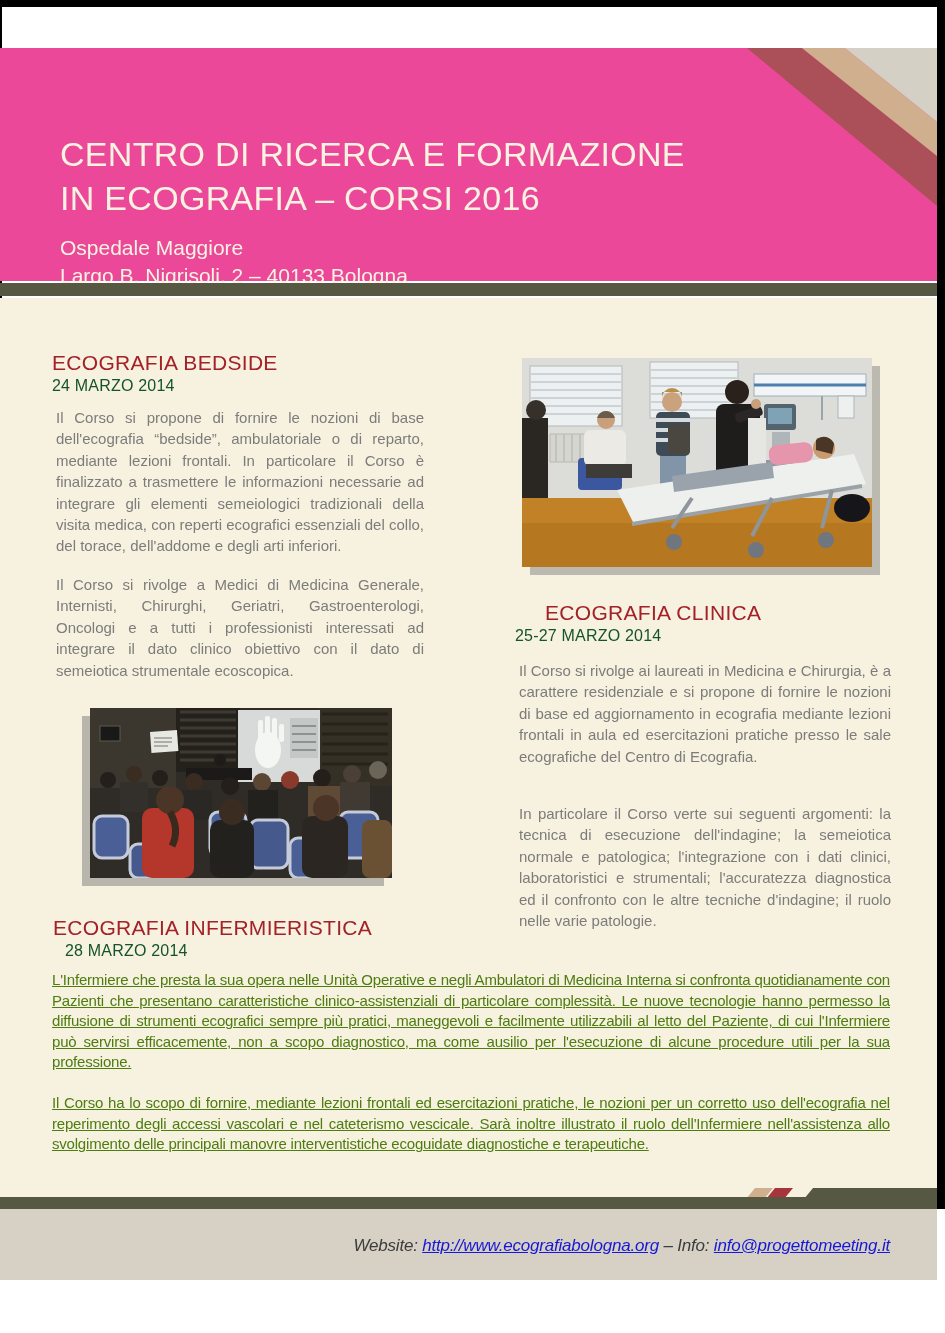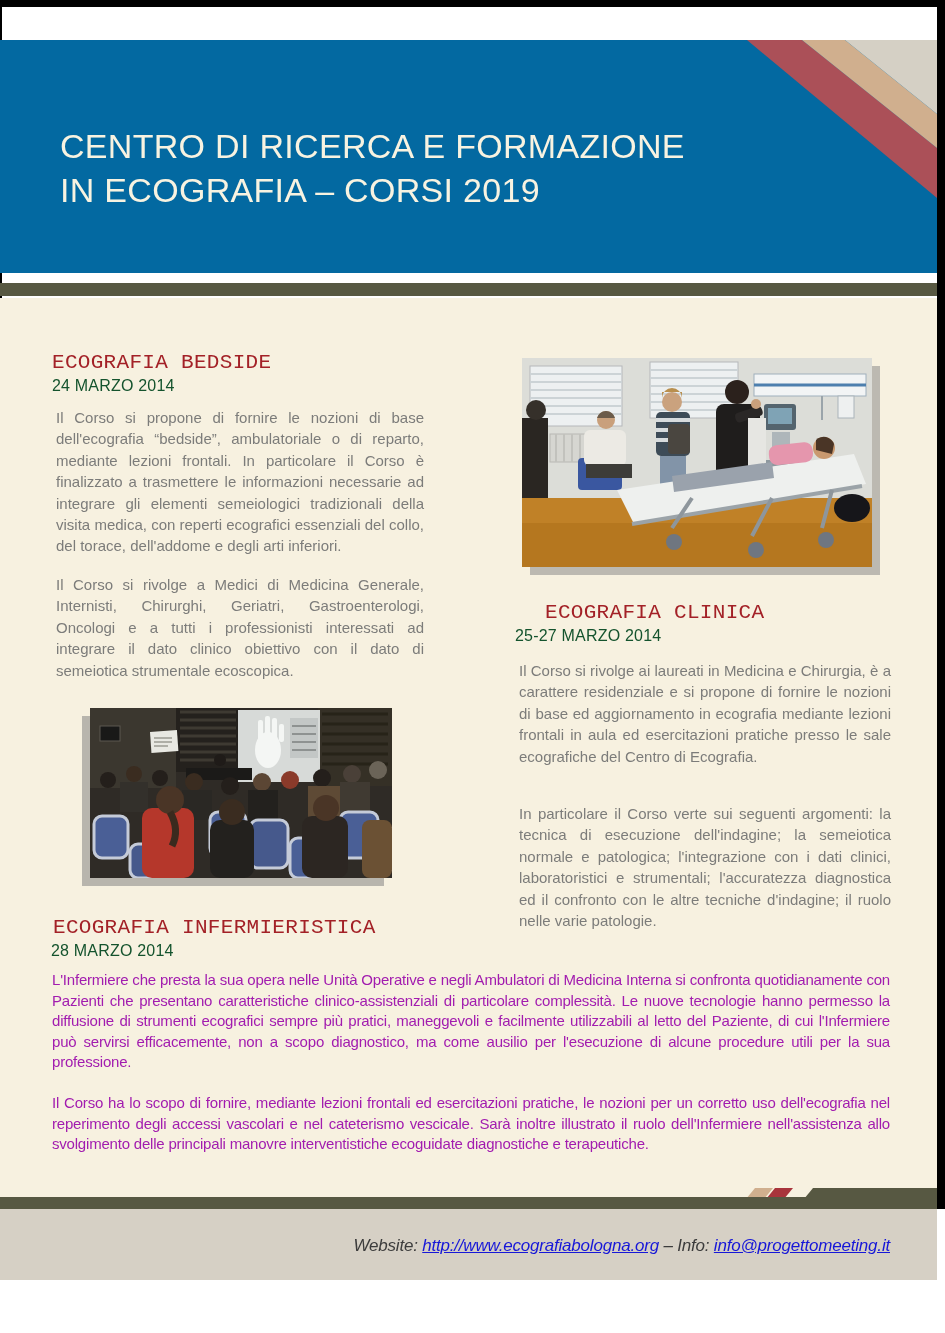--- a/index.html
+++ b/index.html
@@ -4,43 +4,43 @@
 <style>
   html,body{margin:0;padding:0;background:#ffffff;}
   .page{
     position:relative;width:945px;height:1333px;background:#ffffff;
     font-family:"Liberation Sans", sans-serif;overflow:hidden;
   }
   
   .top-black-bar{position:absolute;left:0;top:0;width:945px;height:7px;background:#000000;}
   .left-black-edge{position:absolute;left:0;top:0;width:2px;height:298px;background:#000000;}
   .right-black-edge{position:absolute;left:937px;top:0;width:8px;height:1209px;background:#000000;}
-  .header-red{position:absolute;left:0;top:40px;width:937px;height:233px;background:#0369a1;}
+  .header-red{position:absolute;left:0;top:48px;width:937px;height:233px;background:#ec4899;}
   .corner-decor{position:absolute;right:0;top:0;width:200px;height:233px;display:block;}
   .olive-bar{position:absolute;left:0;top:283px;width:937px;height:13px;background:#575842;}
   .body-cream{position:absolute;left:0;top:298px;width:937px;height:911px;background:#f7f1e0;}
   
   .header-title{
     position:absolute;left:60px;top:84px;width:720px;
     font-size:34px;line-height:44px;color:#f8f3e1;letter-spacing:.3px;
   }
   .header-address{
     position:absolute;left:60px;top:186px;width:600px;
     font-size:21px;line-height:28px;color:#f8f3e1;
   }
   
-  .section-title{position:absolute;font-size:21px;line-height:24px;color:#a32127;letter-spacing:.3px;white-space:nowrap;font-family:Liberation Mono, monospace;}
+  .section-title{position:absolute;font-size:21px;line-height:24px;color:#a32127;letter-spacing:.3px;white-space:nowrap;}
   .section-date{position:absolute;font-size:16px;line-height:19px;color:#14532d;letter-spacing:.2px;white-space:nowrap;}
   .body-para{
     position:absolute;font-size:15px;line-height:21.4px;color:#7c7c7a;
     text-align:justify;margin:4px;
   }
   .wide-para{
-    position:absolute;font-size:15px;line-height:20.6px;color:#a21caf;
-    letter-spacing:-0.2px;text-align:justify;margin:0;width:838px;left:52px;
+    position:absolute;font-size:15px;line-height:20.6px;color:#4d7c0f;
+    letter-spacing:-0.2px;text-align:justify;margin:0;width:838px;left:52px;text-decoration:underline;
   }
   
   .photo{position:absolute;display:block;}
   .photo-clinical{left:522px;top:358px;width:350px;height:209px;box-shadow:8px 8px 0 #bcb9b1;}
   .photo-lecture{left:90px;top:708px;width:302px;height:170px;box-shadow:-8px 8px 0 #b8b5ad;}
   
   .bottom-decor{position:absolute;left:0;top:1188px;width:937px;height:22px;display:block;}
   .footer-band{position:absolute;left:0;top:1209px;width:937px;height:71px;background:#d6d0c5;}
   .footer-line{
     position:absolute;right:55px;top:1236px;white-space:nowrap;
@@ -58,21 +58,25 @@
   <div class="right-black-edge"></div>
 
   <div class="header-red">
     <svg class="corner-decor" viewBox="0 0 200 233" preserveAspectRatio="none">
       <polygon points="10,0 65,0 200,108 200,158" fill="#ab5058"></polygon>
       <polygon points="65,0 108,0 200,74 200,108" fill="#d0af8e"></polygon>
       <polygon points="108,0 200,0 200,74" fill="#d5d0c5"></polygon>
     </svg>
     <div class="header-title">
       <span>CENTRO DI RICERCA E FORMAZIONE</span><br>
-      <span>IN ECOGRAFIA – CORSI 2019</span>
+      <span>IN ECOGRAFIA – CORSI 2016</span>
+    </div>
+    <div class="header-address">
+      <span>Ospedale Maggiore</span><br>
+      <span>Largo B. Nigrisoli, 2 – 40133 Bologna</span>
     </div>
   </div>
   <div class="olive-bar"></div>
 
   <div class="body-cream"></div>
 
   <div class="section-title" style="left:52px;top:351px;">ECOGRAFIA BEDSIDE</div>
   <div class="section-date" style="left:52px;top:376px;">24 MARZO 2014</div>
   <p class="body-para" style="left:52px;top:403px;width:368px;">Il Corso si propone di fornire le nozioni di base dell'ecografia “bedside”, ambulatoriale o di reparto, mediante lezioni frontali. In particolare il Corso è finalizzato a trasmettere le informazioni necessarie ad integrare gli elementi semeiologici tradizionali della visita medica, con reperti ecografici essenziali del collo, del torace, dell'addome e degli arti inferiori.</p>
   <p class="body-para" style="left:52px;top:570px;width:368px;">Il Corso si rivolge a Medici di Medicina Generale, Internisti, Chirurghi, Geriatri, Gastroenterologi, Oncologi e a tutti i professionisti interessati ad integrare il dato clinico obiettivo con il dato di semeiotica strumentale ecoscopica.</p>
@@ -218,21 +222,21 @@
       <path d="M80 104 q10 18 2 34" stroke="#3a2a1e" stroke-width="7" fill="none"></path>
       <rect x="120" y="112" width="44" height="58" rx="10" fill="#23211e"></rect>
       <circle cx="142" cy="104" r="13" fill="#3a2c20"></circle>
       <rect x="212" y="108" width="46" height="62" rx="10" fill="#2c2622"></rect>
       <circle cx="236" cy="100" r="13" fill="#4a3526"></circle>
       <rect x="272" y="112" width="30" height="58" rx="8" fill="#6b5134"></rect>
     </g>
   </svg>
 
   <div class="section-title" style="left:53px;top:916px;">ECOGRAFIA INFERMIERISTICA</div>
-  <div class="section-date" style="left:51px;top:941px;">28 MARZO 2014</div>
+  <div class="section-date" style="left:65px;top:941px;">28 MARZO 2014</div>
   <p class="wide-para" style="top:970px;">L'Infermiere che presta la sua opera nelle Unità Operative e negli Ambulatori di Medicina Interna si confronta quotidianamente con Pazienti che presentano caratteristiche clinico-assistenziali di particolare complessità. Le nuove tecnologie hanno permesso la diffusione di strumenti ecografici sempre più pratici, maneggevoli e facilmente utilizzabili al letto del Paziente, di cui l'Infermiere può servirsi efficacemente, non a scopo diagnostico, ma come ausilio per l'esecuzione di alcune procedure utili per la sua professione.</p>
   <p class="wide-para" style="top:1093px;">Il Corso ha lo scopo di fornire, mediante lezioni frontali ed esercitazioni pratiche, le nozioni per un corretto uso dell'ecografia nel reperimento degli accessi vascolari e nel cateterismo vescicale. Sarà inoltre illustrato il ruolo dell'Infermiere nell'assistenza allo svolgimento delle principali manovre interventistiche ecoguidate diagnostiche e terapeutiche.</p>
 
   <svg class="bottom-decor" viewBox="0 0 937 22" preserveAspectRatio="none">
     <polygon points="737,22 755,0 773,0 755,22" fill="#d0af8e"></polygon>
     <polygon points="757,22 775,0 793,0 775,22" fill="#a8343c"></polygon>
     <polygon points="795,22 813,0 937,0 937,22" fill="#575842"></polygon>
     <rect x="0" y="9" width="937" height="13" fill="#575842"></rect>
   </svg>
 

